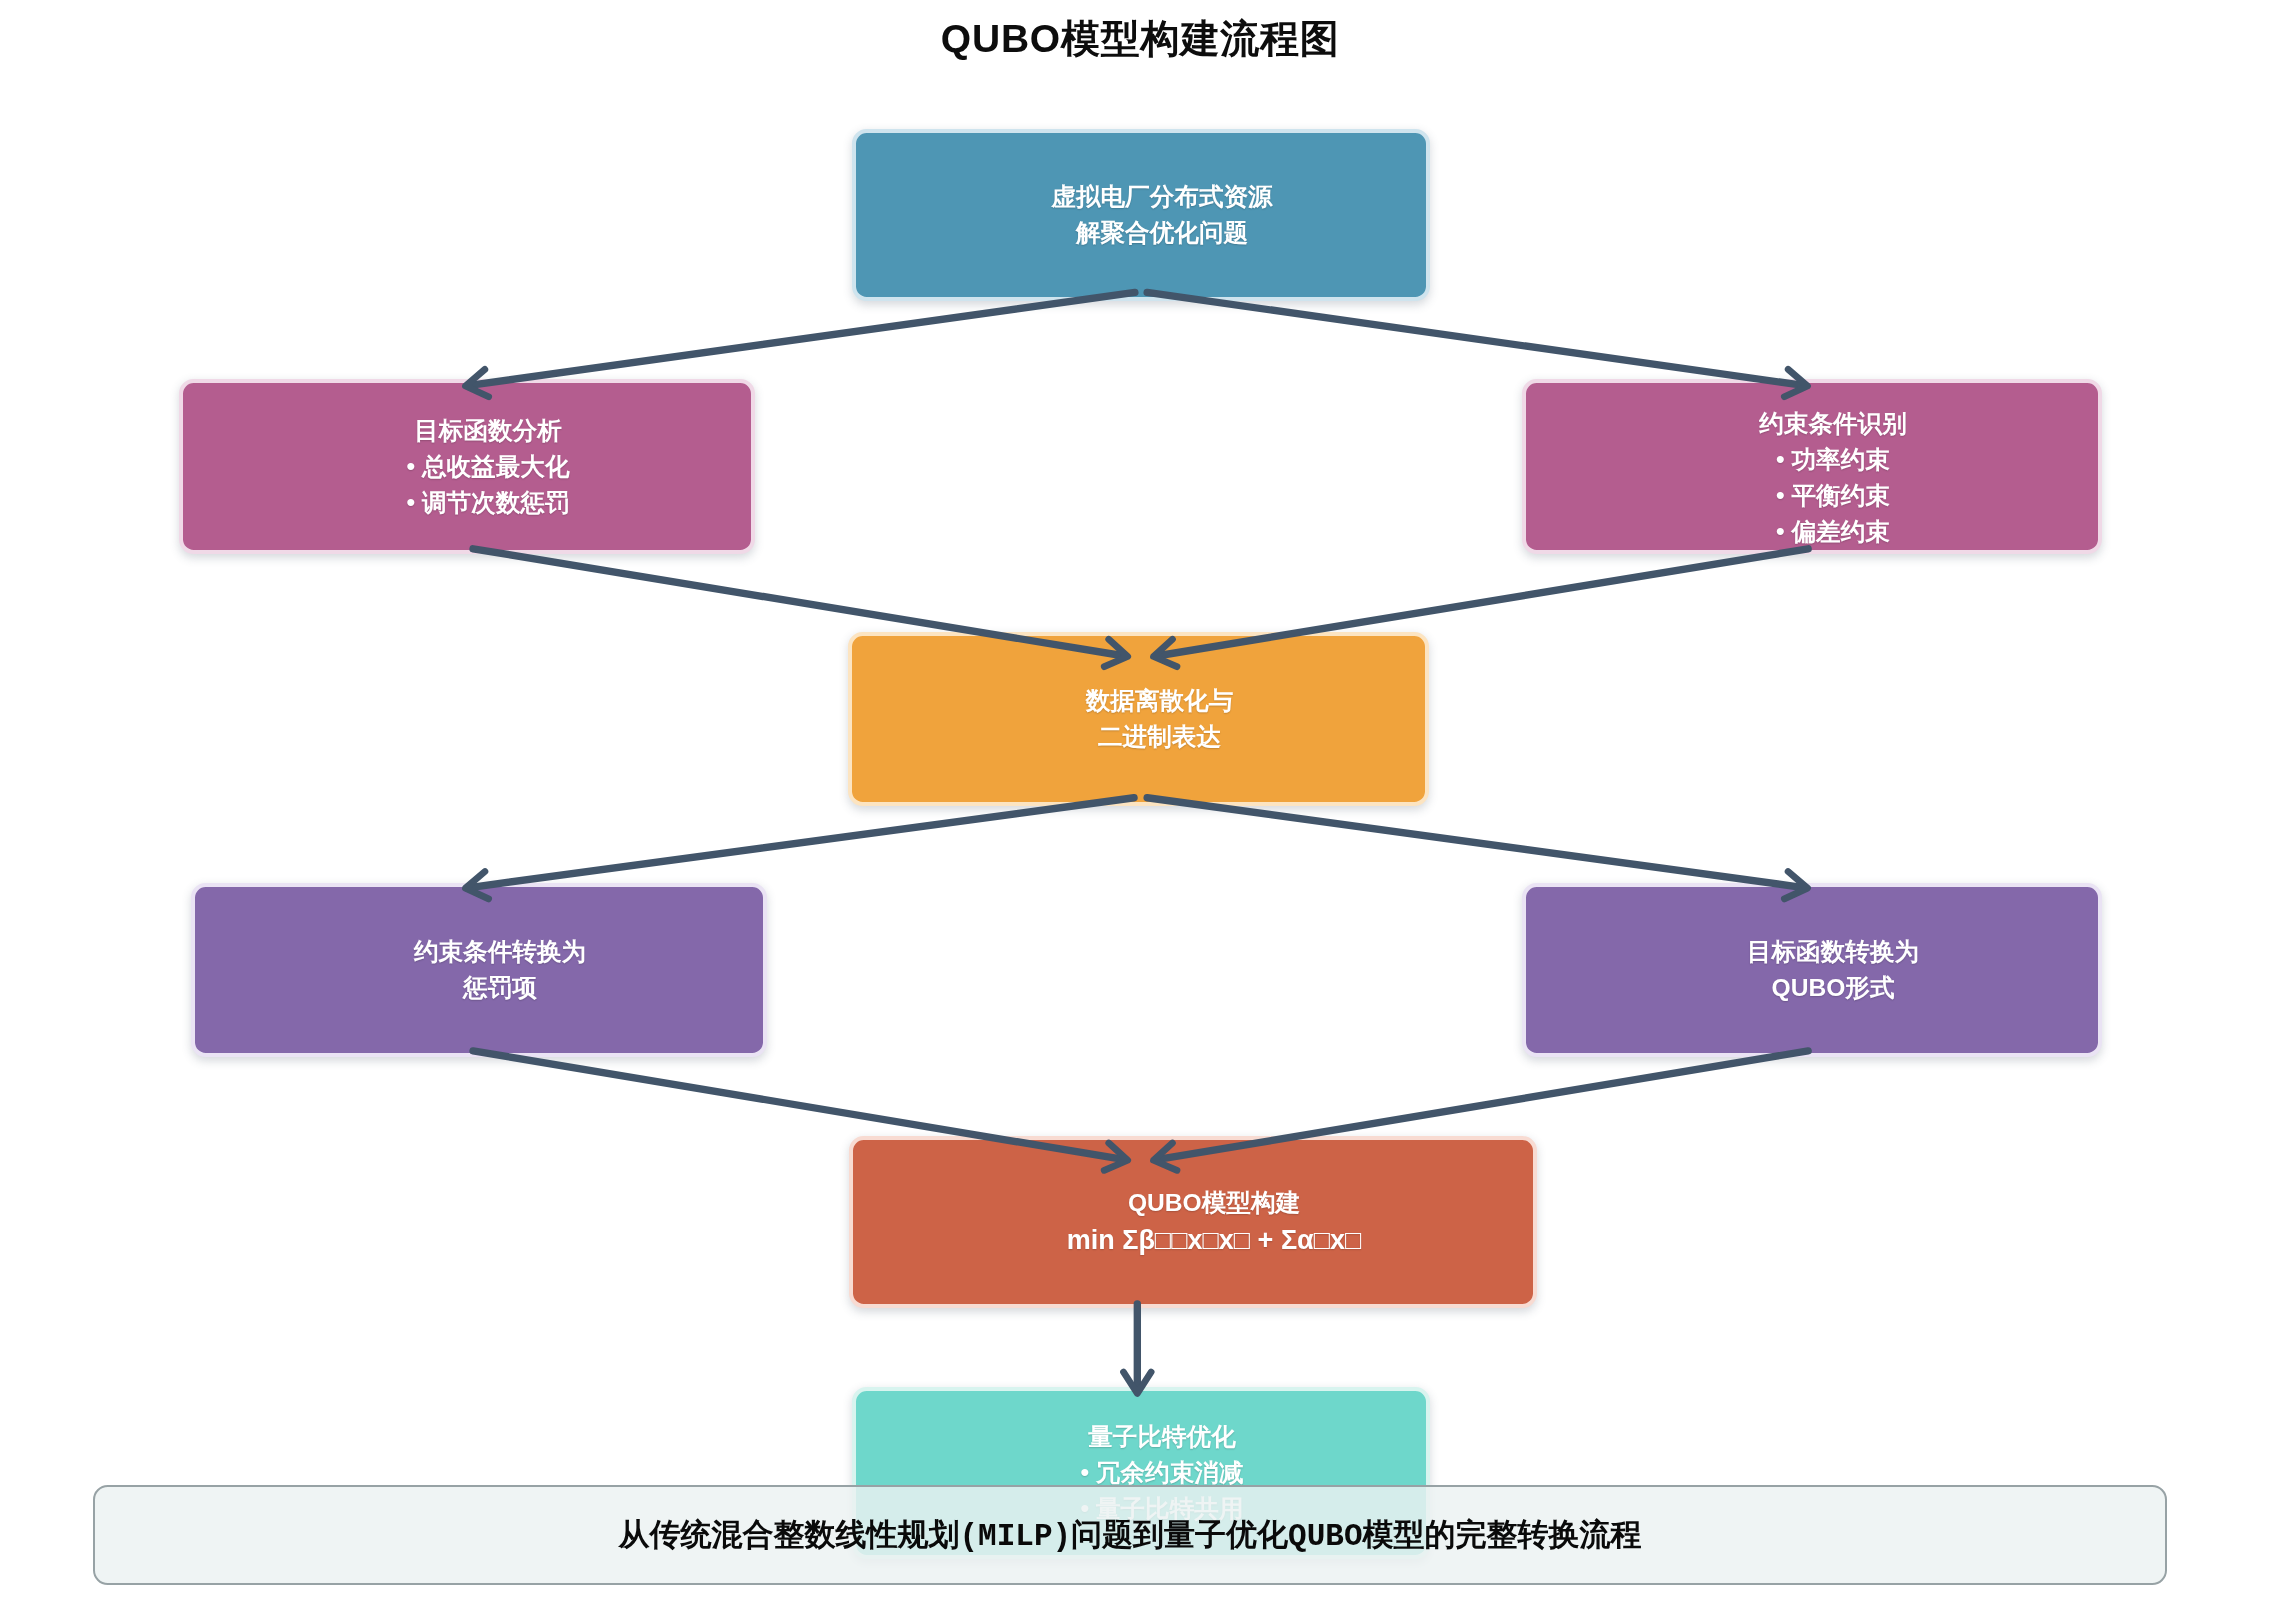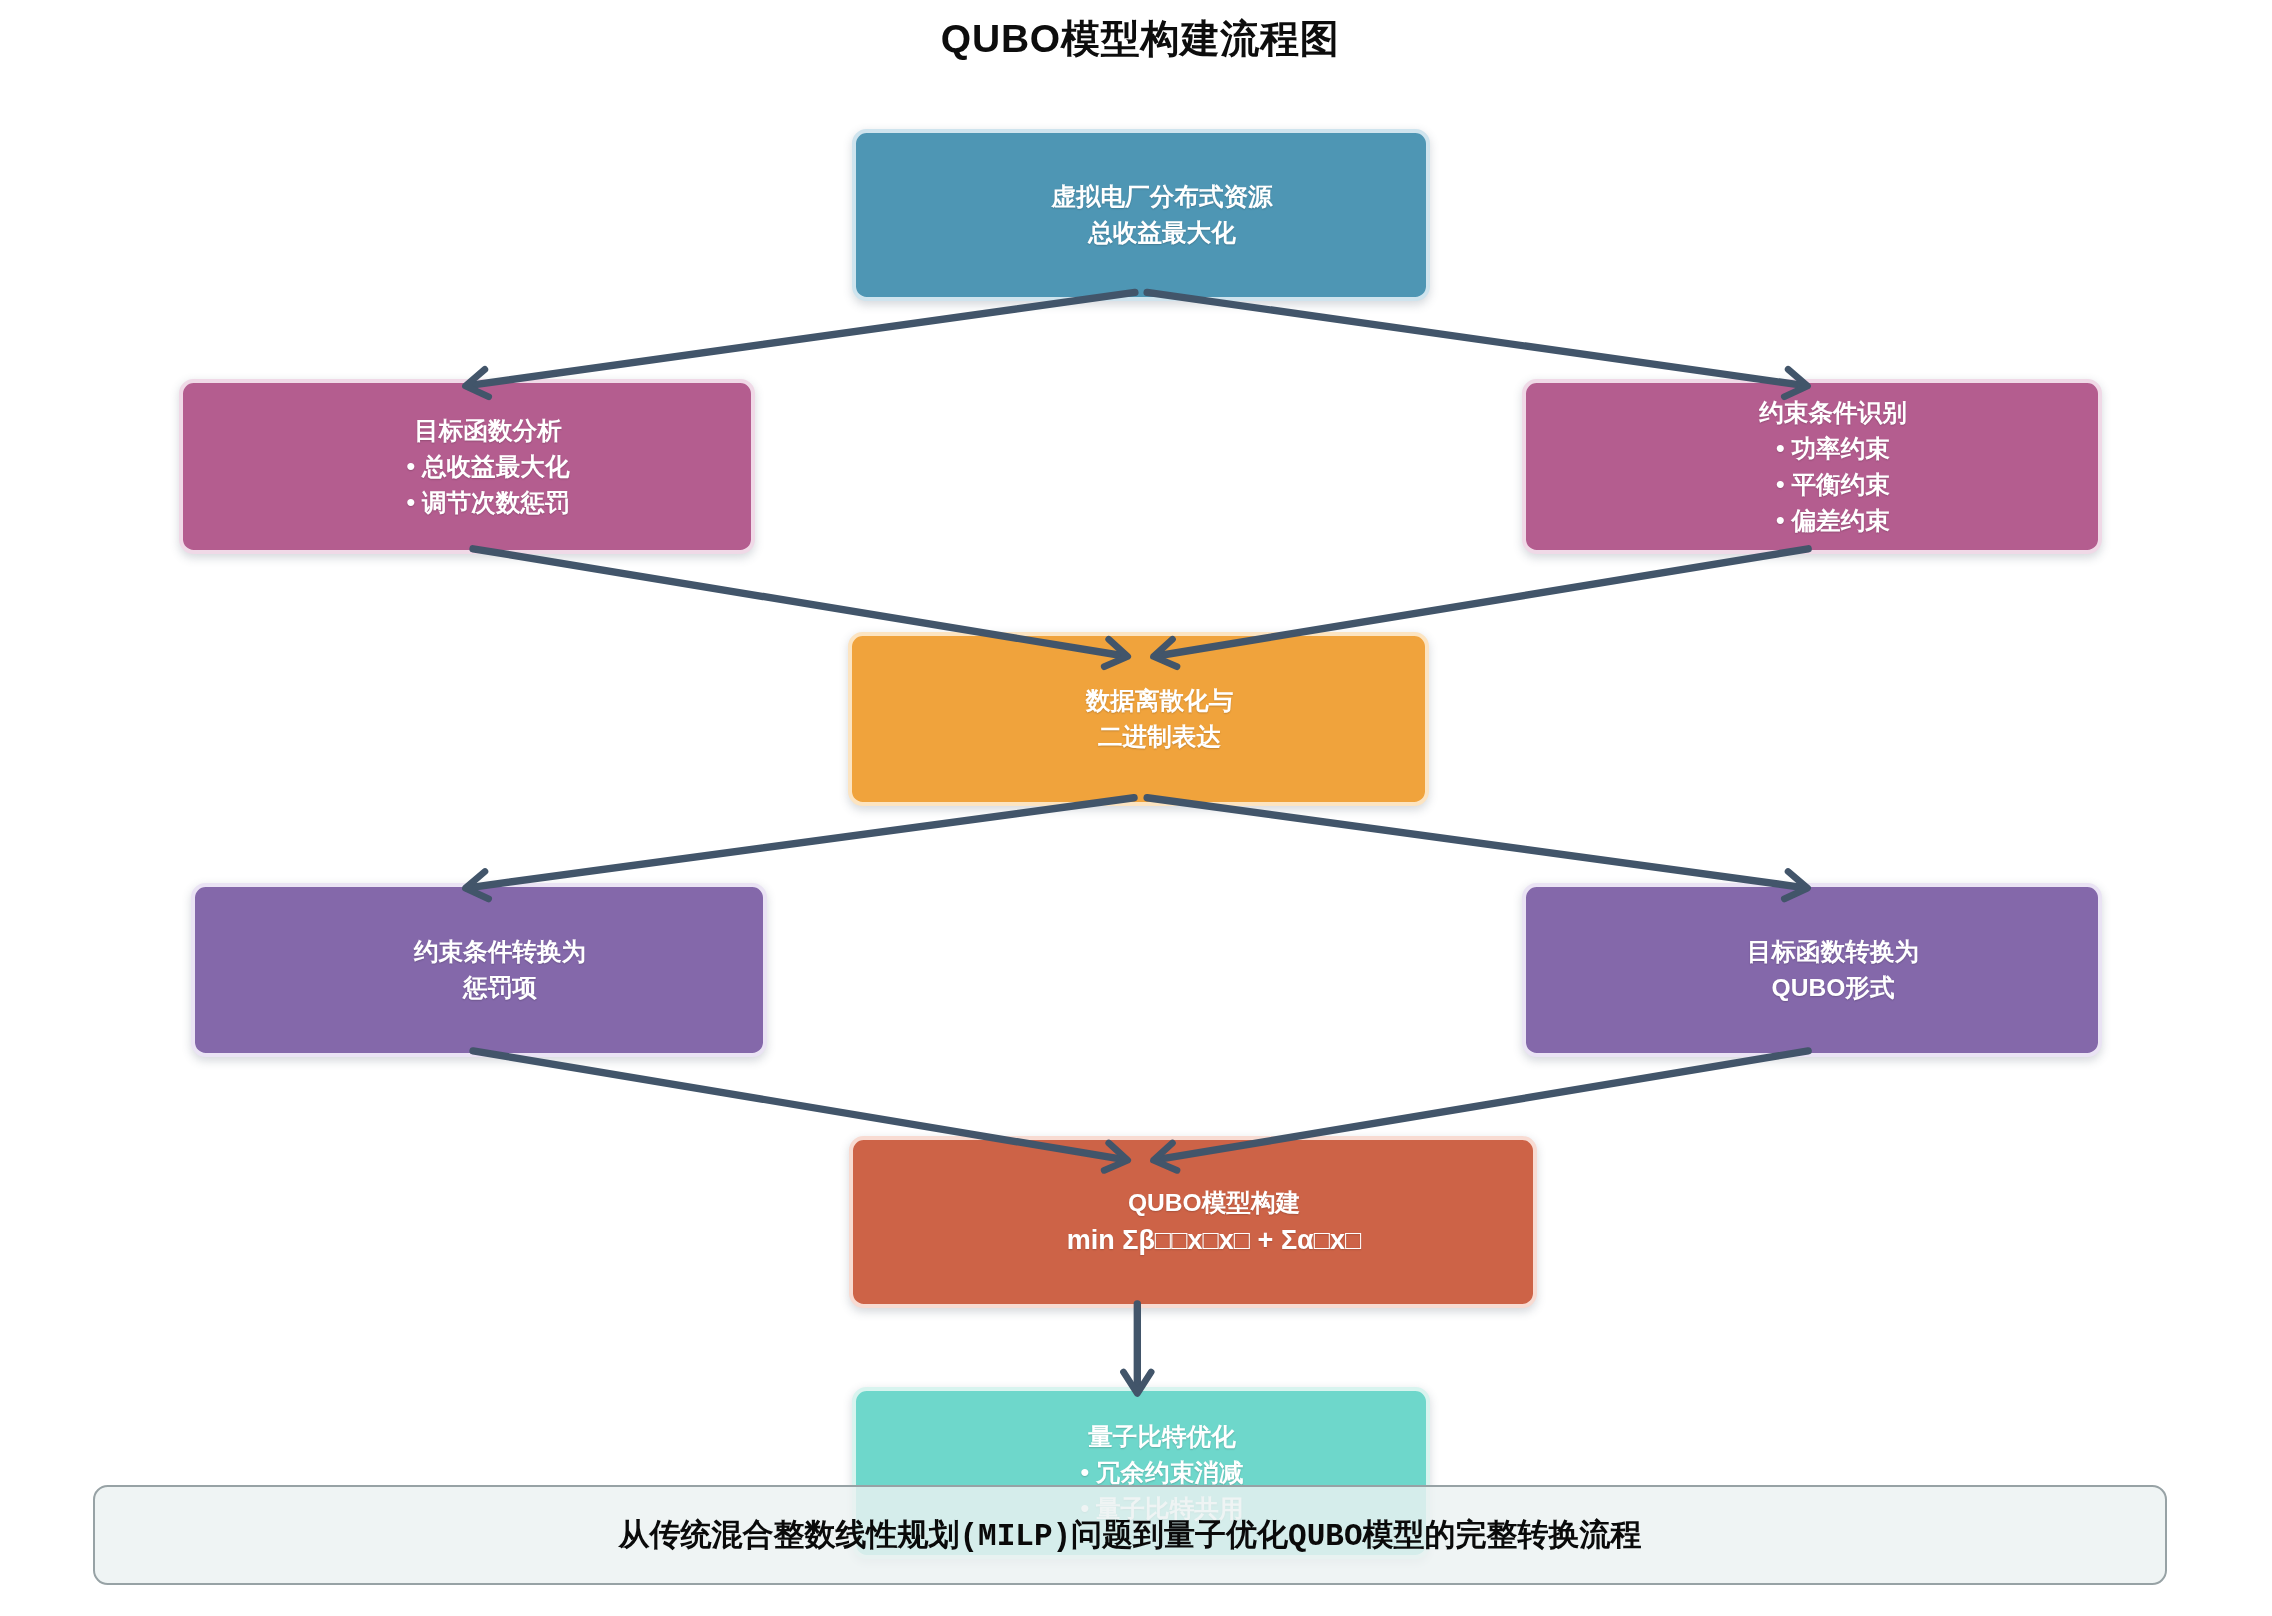--- a/index.html
+++ b/index.html
@@ -97,30 +97,30 @@
 </style>
 </head>
 <body>
 
 <div class="canvas">
 
   <h1 class="title">QUBO模型构建流程图</h1>
 
   <div class="node n-problem" style="background-color: rgb(78, 150, 180);">
     <div class="nline">虚拟电厂分布式资源</div>
-    <div class="nline">总收益最大化</div>
+    <div class="nline">解聚合优化问题</div>
   </div>
 
   <div class="node n-objective" style="background-color: rgb(180, 93, 143);">
     <div class="nline">目标函数分析</div>
     <div class="nline">• 总收益最大化</div>
     <div class="nline">• 调节次数惩罚</div>
   </div>
 
-  <div class="node n-constraints" style="background-color: rgb(180, 93, 143);">
+  <div class="node n-constraints" style="background-color: rgb(180, 93, 143); justify-content: flex-end;">
     <div class="nline">约束条件识别</div>
     <div class="nline">• 功率约束</div>
     <div class="nline">• 平衡约束</div>
     <div class="nline">• 偏差约束</div>
   </div>
 
   <div class="node n-discret" style="background-color: rgb(240, 163, 60);">
     <div class="nline">数据离散化与</div>
     <div class="nline">二进制表达</div>
   </div>

